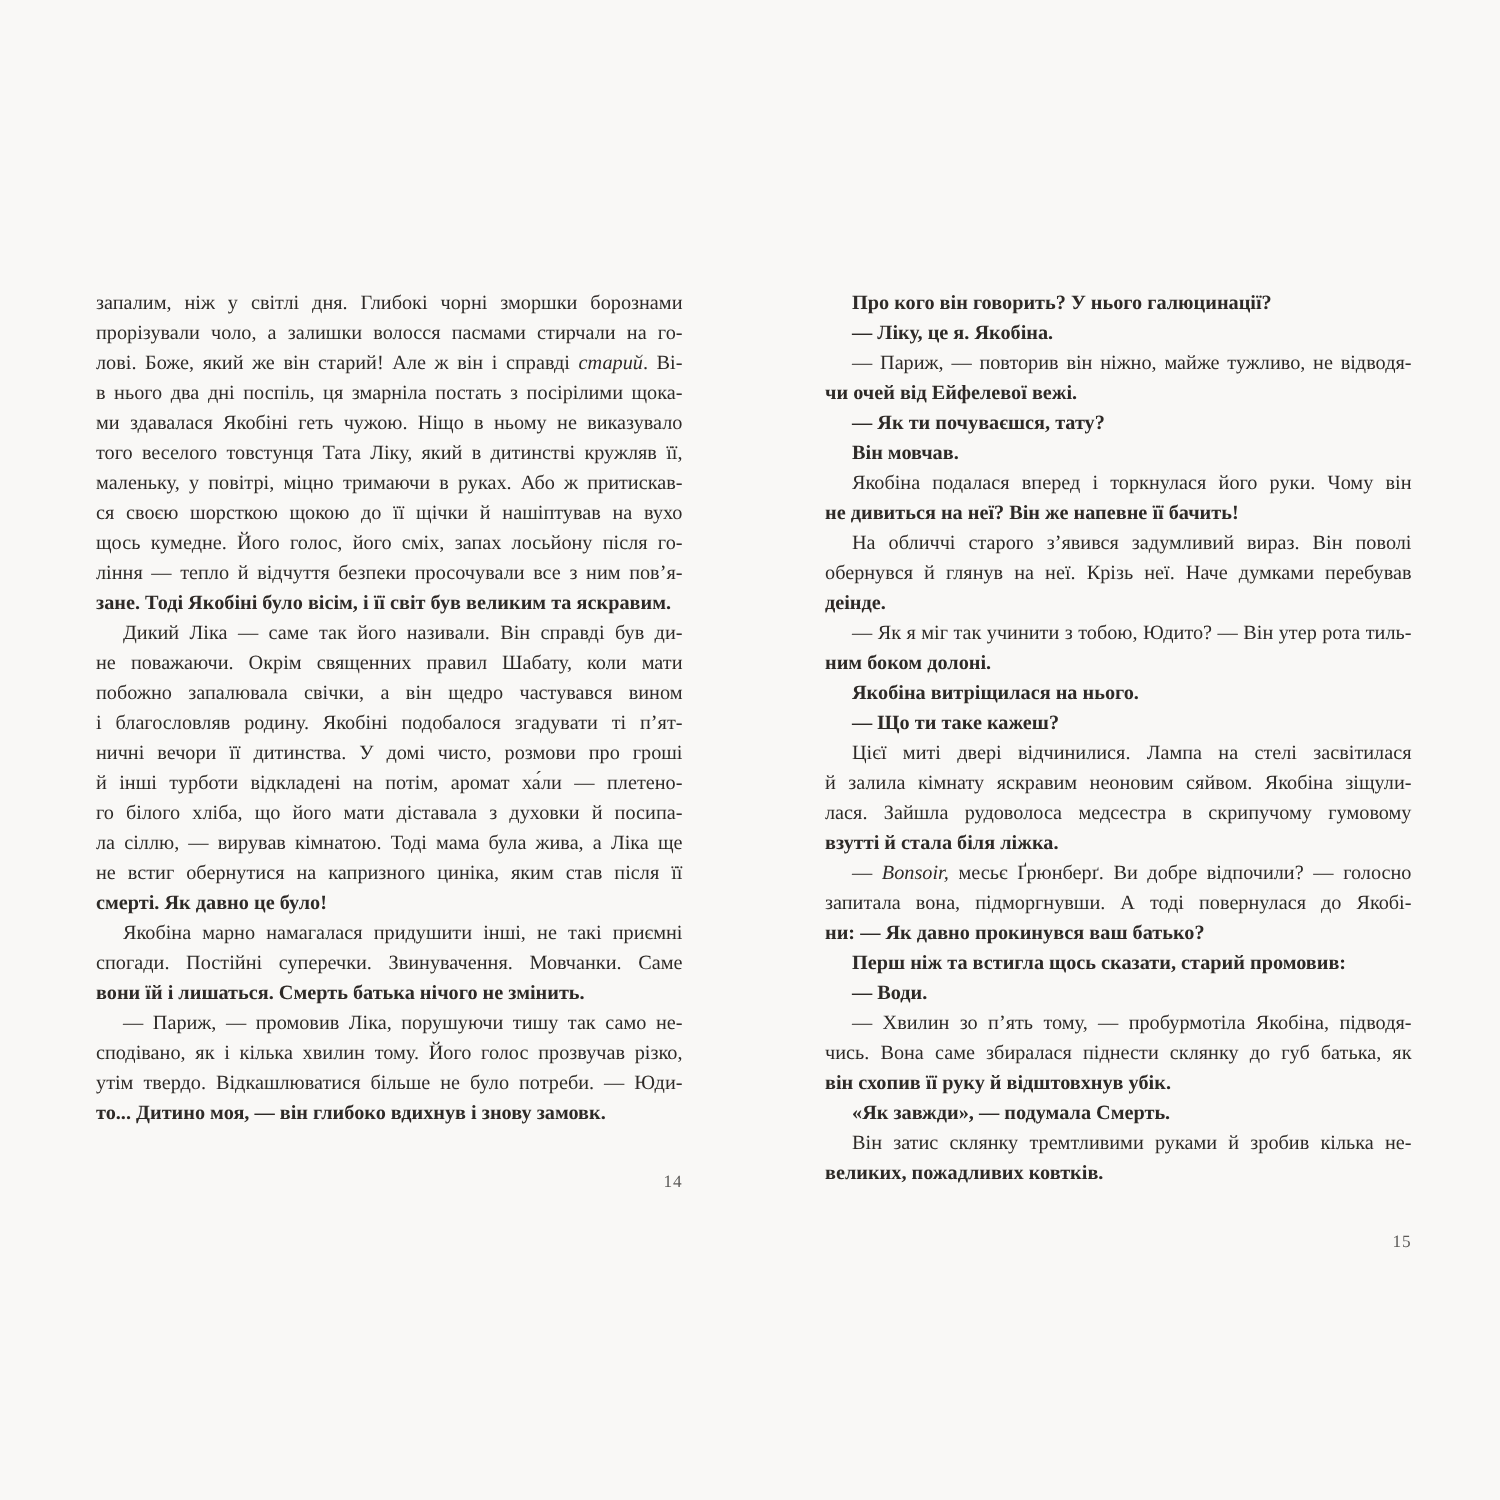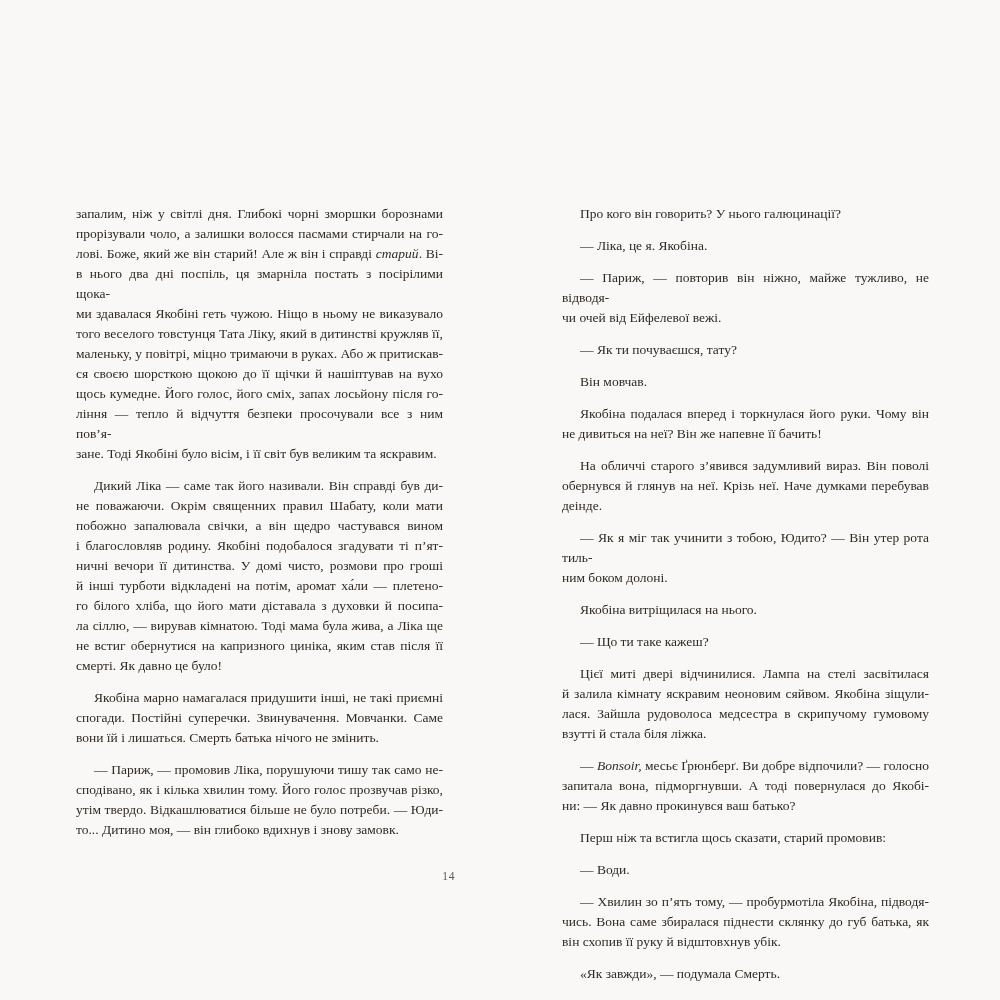--- a/index.html
+++ b/index.html
@@ -10,28 +10,28 @@
   }
   .spread {
     position: relative;
     width: 1000px; height: 1000px;
     font-family: "Liberation Serif", "DejaVu Serif", serif;
     color: var(--ink, #2e2a27);
   }
   .page { position: absolute; top: 192px; }
   .page-left  { left: 64px;  width: 391px; }
   .page-right { left: 550px; width: 391px; }
-  .para { margin: 12px; }
+  .para { margin: 0; }
   .line {
     font-size: 13.5px;
     line-height: 20px;
     text-align: justify;
     text-align-last: justify;
   }
-  .line.last { text-align-last: left; }
+  .line.last { text-align-last: left; font-weight: bold; }
   .para.indent .line:first-child { text-indent: 18px; }
   .line i { }
   .pagenum {
     margin-top: 30px;
     text-align: right;
     font-size: 11.5px;
     letter-spacing: 0.6px;
     color: var(--pgnum, #5c5a58);
   }
 </style>
@@ -79,21 +79,21 @@
         </div>
       </div>
     <div class="pagenum">14</div>
   </section>
   <section class="page page-right">
     <div class="column">
         <div class="para indent">
           <div class="line last">Про кого він говорить? У нього галюцинації?</div>
         </div>
         <div class="para indent">
-          <div class="line last">— Ліка, це я. Якобіна.</div>
+          <div class="line last">— Ліку, це я. Якобіна.</div>
         </div>
         <div class="para indent">
           <div class="line">— Париж, — повторив він ніжно, майже тужливо, не відводя-</div>
           <div class="line last">чи очей від Ейфелевої вежі.</div>
         </div>
         <div class="para indent">
           <div class="line last">— Як ти почуваєшся, тату?</div>
         </div>
         <div class="para indent">
           <div class="line last">Він мовчав.</div>

